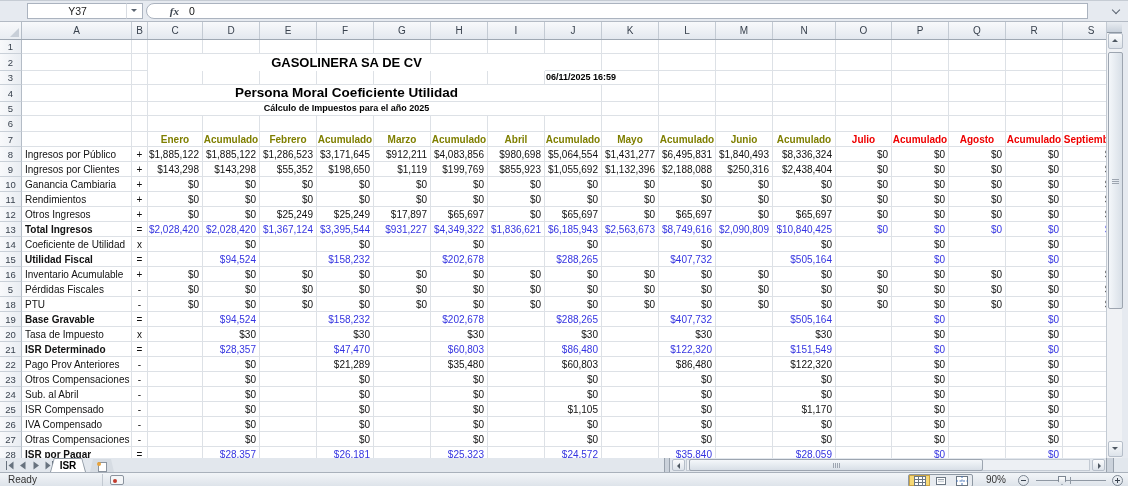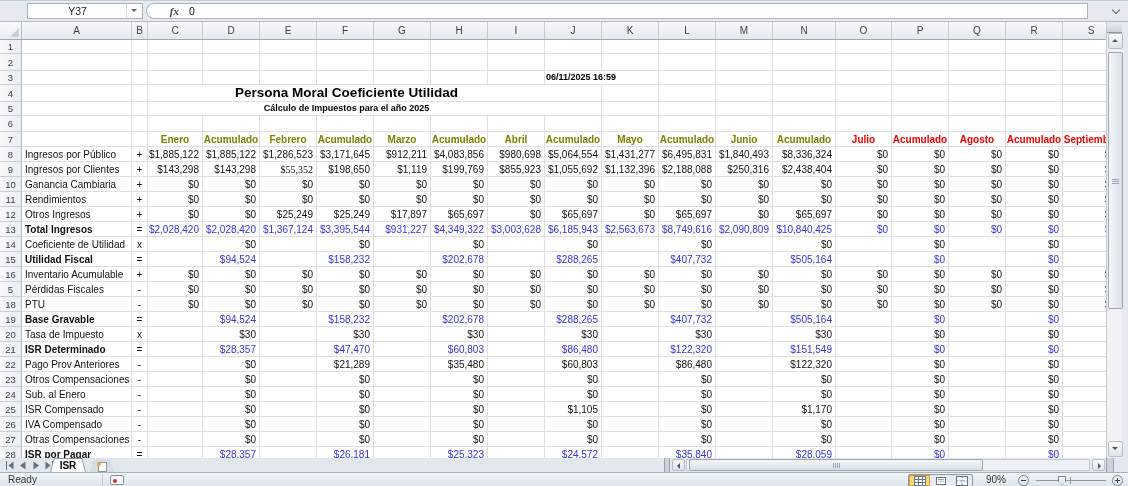--- a/index.html
+++ b/index.html
@@ -342,21 +342,21 @@
           <div class="cell num" style="width: 57px;">$0</div>
           <div class="cell num" style="width: 57px;">$0</div>
           <div class="cell num" style="width: 57px;">$0</div>
         </div>
         <div class="row" style="height: 15px;">
           <div class="rowhdr">9</div>
           <div class="cell label" style="width: 110px;">Ingresos por Clientes</div>
           <div class="cell op" style="width: 16px;">+</div>
           <div class="cell num" style="width: 55px;">$143,298</div>
           <div class="cell num" style="width: 57px;">$143,298</div>
-          <div class="cell num" style="width: 57px; font-family: Liberation Serif, serif;">$55,352</div>
+          <div class="cell num" style="width: 57px;">$55,352</div>
           <div class="cell num" style="width: 57px;">$198,650</div>
           <div class="cell num" style="width: 57px;">$1,119</div>
           <div class="cell num" style="width: 57px;">$199,769</div>
           <div class="cell num" style="width: 57px;">$855,923</div>
           <div class="cell num" style="width: 57px;">$1,055,692</div>
           <div class="cell num" style="width: 57px;">$1,132,396</div>
           <div class="cell num" style="width: 57px;">$2,188,088</div>
           <div class="cell num" style="width: 57px;">$250,316</div>
           <div class="cell num" style="width: 63px;">$2,438,404</div>
           <div class="cell num" style="width: 56px;">$0</div>
@@ -434,21 +434,21 @@
         <div class="row" style="height: 15px;">
           <div class="rowhdr">13</div>
           <div class="cell label b" style="width: 110px;">Total Ingresos</div>
           <div class="cell op" style="width: 16px;">=</div>
           <div class="cell num blue" style="width: 55px;">$2,028,420</div>
           <div class="cell num blue" style="width: 57px;">$2,028,420</div>
           <div class="cell num blue" style="width: 57px;">$1,367,124</div>
           <div class="cell num blue" style="width: 57px;">$3,395,544</div>
           <div class="cell num blue" style="width: 57px;">$931,227</div>
           <div class="cell num blue" style="width: 57px;">$4,349,322</div>
-          <div class="cell num blue" style="width: 57px;">$3,003,628</div>
+          <div class="cell num blue" style="width: 57px;">$1,836,621</div>
           <div class="cell num blue" style="width: 57px;">$6,185,943</div>
           <div class="cell num blue" style="width: 57px;">$2,563,673</div>
           <div class="cell num blue" style="width: 57px;">$8,749,616</div>
           <div class="cell num blue" style="width: 57px;">$2,090,809</div>
           <div class="cell num blue" style="width: 63px;">$10,840,425</div>
           <div class="cell num blue" style="width: 56px;">$0</div>
           <div class="cell num blue" style="width: 57px;">$0</div>
           <div class="cell num blue" style="width: 57px;">$0</div>
           <div class="cell num blue" style="width: 57px;">$0</div>
           <div class="cell num blue" style="width: 57px;">$0</div>
@@ -668,21 +668,21 @@
           <div class="cell num" style="width: 57px;"></div>
           <div class="cell num" style="width: 63px;">$0</div>
           <div class="cell num" style="width: 56px;"></div>
           <div class="cell num" style="width: 57px;">$0</div>
           <div class="cell num" style="width: 57px;"></div>
           <div class="cell num" style="width: 57px;">$0</div>
           <div class="cell num" style="width: 57px;"></div>
         </div>
         <div class="row" style="height: 15px;">
           <div class="rowhdr">24</div>
-          <div class="cell label" style="width: 110px;">Sub. al Enero</div>
+          <div class="cell label" style="width: 110px;">Sub. al Abril</div>
           <div class="cell op" style="width: 16px;">-</div>
           <div class="cell num" style="width: 55px;"></div>
           <div class="cell num" style="width: 57px;">$0</div>
           <div class="cell num" style="width: 57px;"></div>
           <div class="cell num" style="width: 57px;">$0</div>
           <div class="cell num" style="width: 57px;"></div>
           <div class="cell num" style="width: 57px;">$0</div>
           <div class="cell num" style="width: 57px;"></div>
           <div class="cell num" style="width: 57px;">$0</div>
           <div class="cell num" style="width: 57px;"></div>
@@ -777,20 +777,21 @@
           <div class="cell num blue" style="width: 57px;">$35,840</div>
           <div class="cell num blue" style="width: 57px;"></div>
           <div class="cell num blue" style="width: 63px;">$28,059</div>
           <div class="cell num blue" style="width: 56px;"></div>
           <div class="cell num blue" style="width: 57px;">$0</div>
           <div class="cell num blue" style="width: 57px;"></div>
           <div class="cell num blue" style="width: 57px;">$0</div>
           <div class="cell num blue" style="width: 57px;"></div>
         </div>
       </div>
+    <div class="tt t-company">GASOLINERA SA DE CV</div>
     <div class="tt t-date">06/11/2025 16:59</div>
     <div class="tt t-sub">Persona Moral Coeficiente Utilidad</div>
     <div class="tt t-sub2">Cálculo de Impuestos para el año 2025</div>
   </div>
 
   <div class="vscroll">
     <div class="vsb-split"></div>
     <div class="vsb-up"></div>
     <div class="vsb-thumb">
       <div class="vsb-grip"></div>

